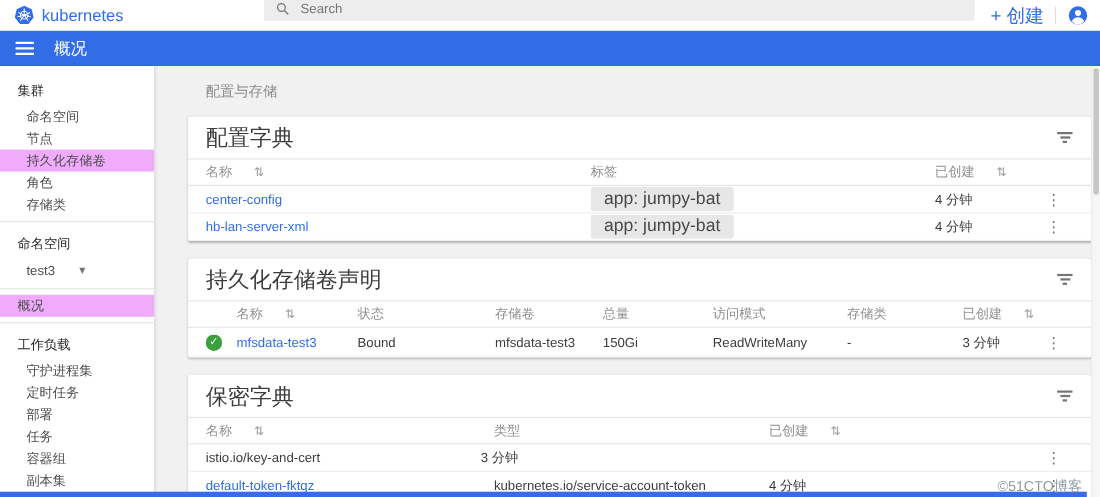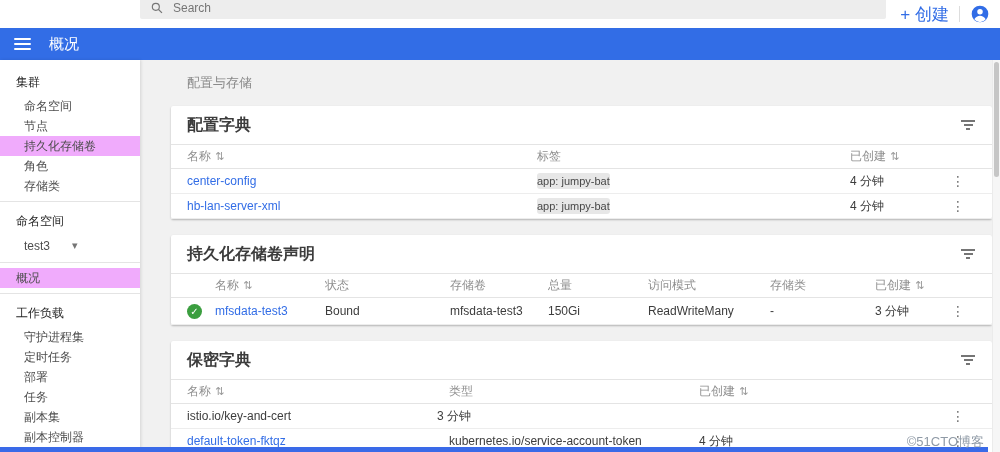--- a/index.html
+++ b/index.html
@@ -36,32 +36,32 @@
   .nav-item.hl { background:#f0abfc; }
   .nav-div { border:none; border-top:1px solid #e4e4e4; margin:5px 0; }
   .nav-select { display:flex; gap:22px; padding:4px 8px 4px 24px; color:#4d4d4d; cursor:pointer; }
   .caret { color:#757575; font-size:11px; }
 
   
   .content { flex:1; padding:12px 8px 0 12px; overflow:hidden;margin-left:19px; }
   .section-title { color:#8a8a8a; font-size:13px; margin:2px 0 14px 16px; }
   .card { background:#fff; border-radius:2px; box-shadow:0 1px 2px rgba(0,0,0,.25); margin-bottom:16px; }
   .card-header { height:38px; display:flex; align-items:center; justify-content:space-between; padding:0 16px; }
-  .card-title { font-size:16px; color:#3c3c3c;font-weight:bold; }
+  .card-title { font-size:20px; color:#3c3c3c; }
   .filter-icon { cursor:pointer; width:16px; }
   .filter-icon i { display:block; height:2px; background:#757575; margin:2px auto; }
   .filter-icon i:nth-child(1){ width:14px; } .filter-icon i:nth-child(2){ width:9px; } .filter-icon i:nth-child(3){ width:4px; }
 
   .row { display:flex; align-items:center; min-height:25px; padding:0 16px; font-size:12px; color:#3c3c3c; border-bottom:1px solid #ededed; }
   .thead { color:#8f8f8f; border-top:1px solid #e4e4e4; border-bottom:1px solid #e4e4e4; }
-  .th-sort { display:inline-flex; align-items:center; gap:4px; cursor:pointer; }
+  .th-sort { display:inline-flex; align-items:center; gap:20px; cursor:pointer; }
   .sort { color:#9a9a9a; font-size:11px; }
   .col { display:flex; align-items:center; overflow:hidden; white-space:nowrap; }
   a.cell-link { color:#326de6; text-decoration:none; cursor:pointer; }
-  .chip { background:#e7e7e7; border-radius:3px; padding:2px 0; font-size:11px; color:#484848; }
+  .chip { background:#e7e7e7; border-radius:3px; padding:2px 12px; font-size:16px; color:#484848; }
   .col-menu { width:36px; flex:none; justify-content:center; }
   .kebab { color:#757575; font-size:14px; cursor:pointer; padding:0 4px; }
 
   
   .cm-name { width:350px; flex:none; } .cm-labels { flex:1; } .cm-created { width:90px; flex:none; }
   
   .pvc-icon { width:28px; flex:none; } .pvc-name { width:110px; flex:none; } .pvc-status { width:125px; flex:none; }
   .pvc-volume { width:98px; flex:none; } .pvc-cap { width:100px; flex:none; } .pvc-access { width:122px; flex:none; }
   .pvc-class { width:105px; flex:none; } .pvc-created { flex:1; }
   .status-ok { width:15px; height:15px; border-radius:50%; background:#3b9e3f; color:#fff; font-size:10px; display:flex; align-items:center; justify-content:center; }
@@ -73,20 +73,36 @@
   .scroll-thumb { position:absolute; top:2px; left:1px; right:1px; height:115px; background:#c6c6c6; border-radius:3px; cursor:pointer; }
   .bottom-strip { position:absolute; left:0; bottom:0; height:5px; width:988px; background:#3a6ae8; z-index:4; }
   .watermark { position:absolute; right:16px; bottom:1px; font-size:13px; color:#8f9aa6; z-index:5; }
 </style>
 </head>
 <body>
 
 <div class="app">
 
   <header class="topbar">
+    <div class="brand">
+      <svg width="20" height="20" viewBox="0 0 24 24">
+        <polygon points="12,1.5 20.2,5.4 22.2,14.3 16.6,21.4 7.4,21.4 1.8,14.3 3.8,5.4" fill="#326de6"></polygon>
+        <g stroke="#fff" stroke-width="1.1">
+          <circle cx="12" cy="11.8" r="4.2" fill="none"></circle>
+          <line x1="12" y1="11.8" x2="12" y2="4.6"></line>
+          <line x1="12" y1="11.8" x2="18.4" y2="8.7"></line>
+          <line x1="12" y1="11.8" x2="19.4" y2="13.6"></line>
+          <line x1="12" y1="11.8" x2="16.2" y2="17.9"></line>
+          <line x1="12" y1="11.8" x2="7.8" y2="17.9"></line>
+          <line x1="12" y1="11.8" x2="4.6" y2="13.6"></line>
+          <line x1="12" y1="11.8" x2="5.6" y2="8.7"></line>
+        </g>
+      </svg>
+      <span class="brand-name">kubernetes</span>
+    </div>
     <div class="searchbar">
       <svg width="14" height="14" viewBox="0 0 24 24" fill="none" stroke="#757575" stroke-width="2">
         <circle cx="10" cy="10" r="6"></circle>
           <line x1="14.6" y1="14.6" x2="20.5" y2="20.5"></line>
       </svg>
       <input type="text" placeholder="Search" style="">
     </div>
     <div class="top-actions">
       <a class="create-link">+ 创建</a>
       <span class="vdivider"></span>
@@ -125,20 +141,21 @@
         <span class="caret">▾</span>
       </div>
       <hr class="nav-div">
       <div class="nav-item top hl">概况</div>
       <hr class="nav-div">
       <div class="nav-header">工作负载</div>
       <div class="nav-item">守护进程集</div>
       <div class="nav-item">定时任务</div>
       <div class="nav-item">部署</div>
       <div class="nav-item">任务</div>
+      <div class="nav-item">容器组</div>
       <div class="nav-item">副本集</div>
       <div class="nav-item">副本控制器</div>
 
     </aside>
 
     <main class="content">
       <div class="section-title">配置与存储</div>
 
       <section class="card">
         <div class="card-header">

